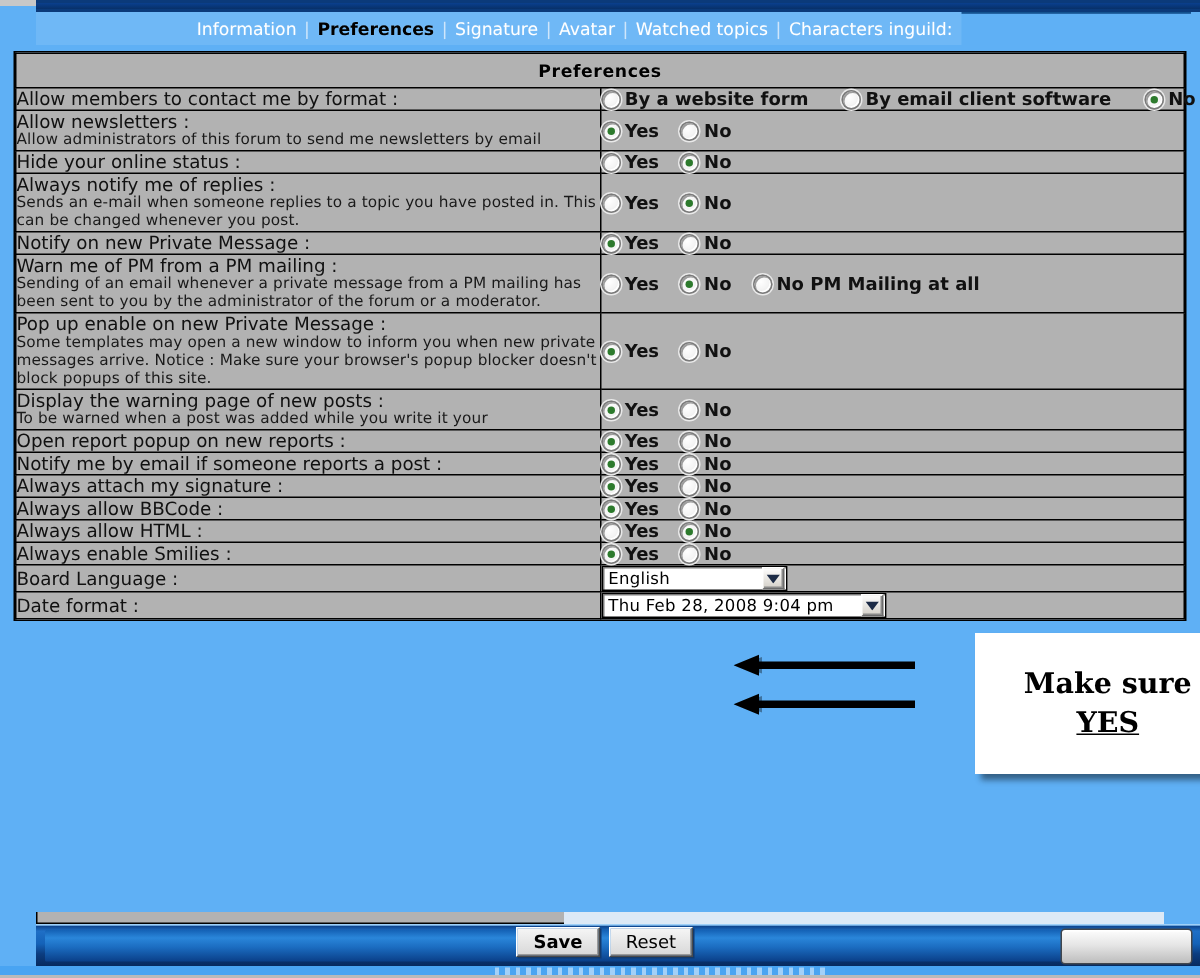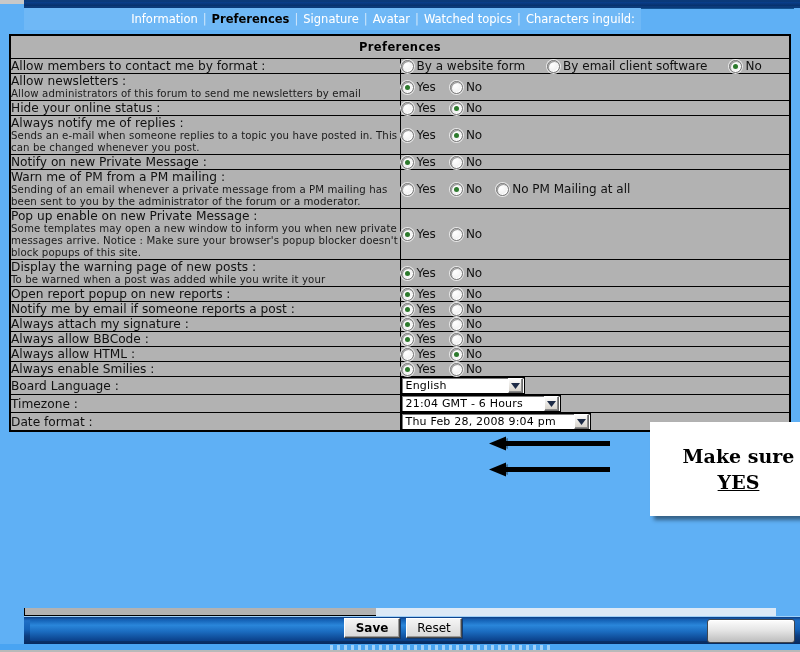--- a/index.html
+++ b/index.html
@@ -101,21 +101,21 @@
   }
   td.label .lbl-title { display:block; font-size: 12.2px; color:#111; }
   td.label .lbl-desc  { display:block; font-size: 10.2px; line-height:12px; color:#1a1a1a; letter-spacing:.1px; }
   td.value {
     padding: 3px 0 3px 8px;
     font-size: 12px;
     color: #111;
   }
 
   
-  .radio-group { display:flex; align-items:center; }
+  .radio-group { display:flex; align-items:center;font-weight:bold; }
   .radio-opt { display:flex; align-items:center; margin-right: 14px; white-space: nowrap; }
   .radio-opt.wide { margin-right: 22px; }
   .rb {
     width: 11px; height: 11px; border-radius: 50%;
     background: radial-gradient(circle at 38% 34%, #ffffff 0%, #f3f3f3 55%, #dcdcdc 100%);
     border: 1px solid #7a7a7a;
     box-shadow: inset 1px 1px 0 #9d9d9d, inset -1px -1px 0 #ffffff, 0 0 0 1px #e9e9e9;
     position: relative;
     flex: 0 0 auto;
     margin-right: 3px;
@@ -555,33 +555,20 @@
                 <span class="sel-text">English</span>
                 <span class="sel-arrow">
                   <svg width="9" height="6" viewBox="0 0 9 6">
                     <path d="M0 0 L9 0 L4.5 6 Z" fill="#1d2b46"></path>
                   </svg>
                 </span>
               </div></td>
           </tr>
           <tr>
             <td class="label">
-              <span class="lbl-title">Timezone :</span>
-            </td>
-            <td class="value"><div class="sel w-tz">
-                <span class="sel-text">21:04 GMT - 6 Hours</span>
-                <span class="sel-arrow">
-                  <svg width="9" height="6" viewBox="0 0 9 6">
-                    <path d="M0 0 L9 0 L4.5 6 Z" fill="#1d2b46"></path>
-                  </svg>
-                </span>
-              </div></td>
-          </tr>
-          <tr>
-            <td class="label">
               <span class="lbl-title">Date format :</span>
             </td>
             <td class="value"><div class="sel w-date">
                 <span class="sel-text">Thu Feb 28, 2008 9:04 pm</span>
                 <span class="sel-arrow">
                   <svg width="9" height="6" viewBox="0 0 9 6">
                     <path d="M0 0 L9 0 L4.5 6 Z" fill="#1d2b46"></path>
                   </svg>
                 </span>
               </div></td>

